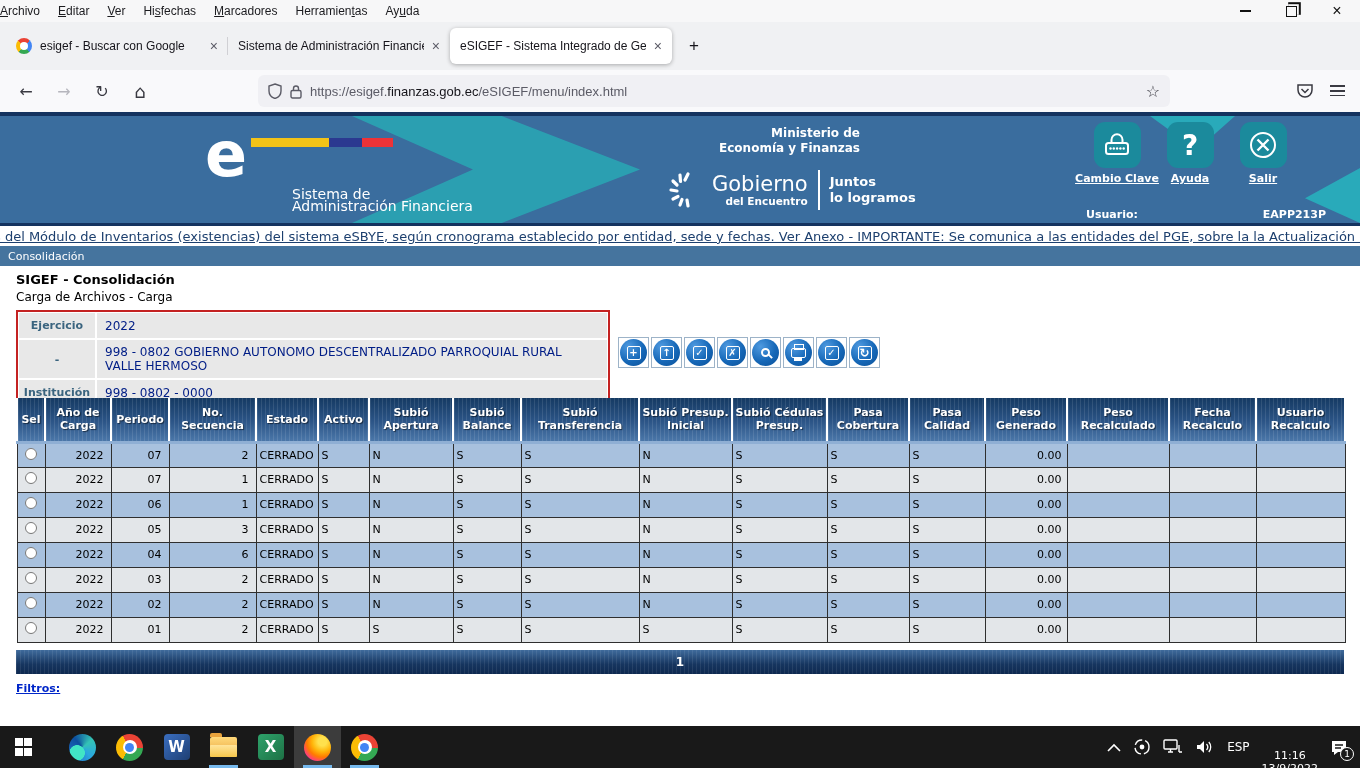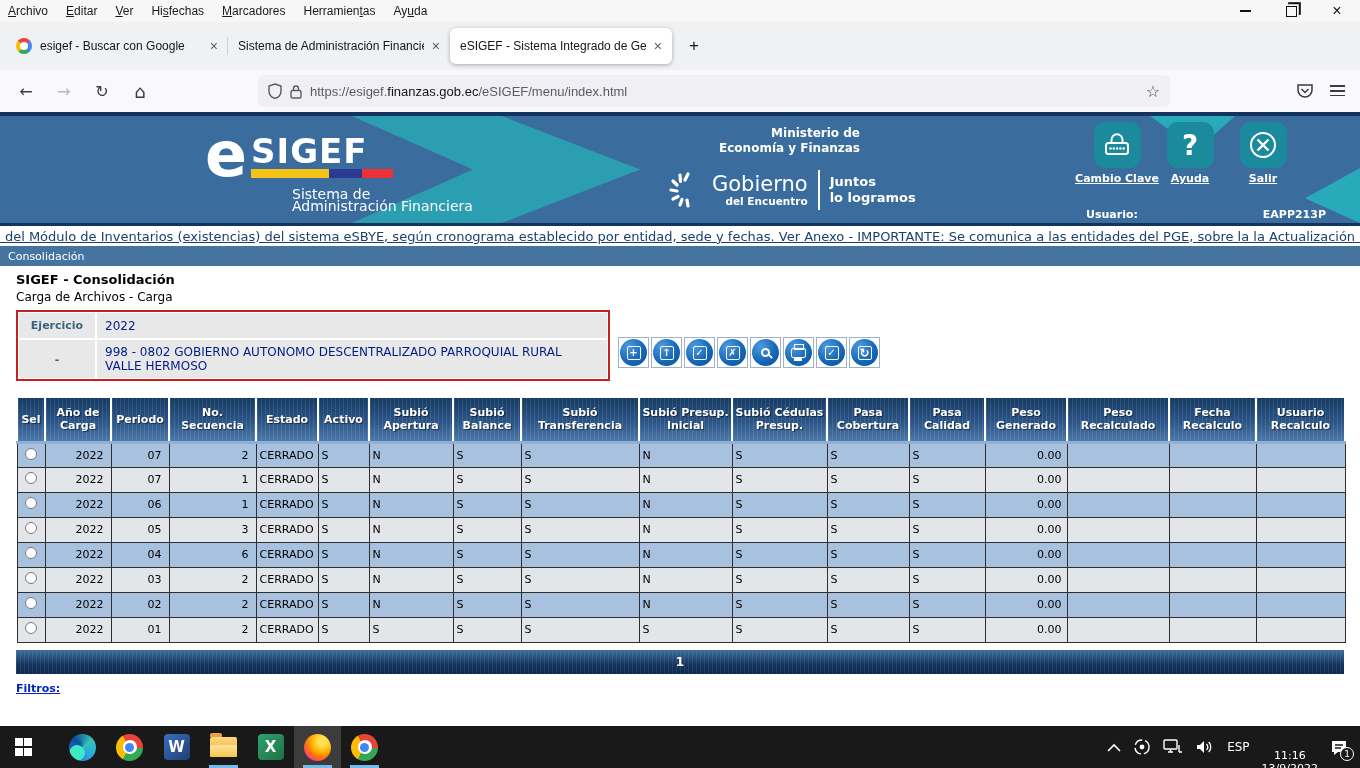--- a/index.html
+++ b/index.html
@@ -2,21 +2,21 @@
 <html><head>
 <meta charset="utf-8">
 <style>
   * { margin:0; padding:0; box-sizing:border-box; }
   html,body { width:1360px; height:768px; overflow:hidden; }
   .screen { position:relative; width:1360px; height:768px; background:#fff;
             font-family:"DejaVu Sans", sans-serif; }
 
   
   .menubar { position:absolute; top:0; left:0; right:0; height:22px; background:#f7f7f8;
-             display:flex; align-items:center; padding-left:8px; font-size:12px; color:#1b1b1f;
+             display:flex; align-items:center; padding-left:0; font-size:12px; color:#1b1b1f;
              font-family:"Liberation Sans", sans-serif; }
   .menu-item { margin-right:18px; cursor:default; }
   .menu-item .ukey { text-decoration:underline; }
   .win-controls { position:absolute; right:0; top:0; height:22px; display:flex; }
   .wc { width:46px; height:22px; display:flex; align-items:center; justify-content:center; color:#111; }
   .wc-min::before { content:""; width:11px; height:1.5px; background:#111; display:block; }
   .wc-restore::before { content:""; width:9px; height:9px; border:1.2px solid #111; display:block;
                         box-shadow:2px -2px 0 -0.2px #f7f7f8, 3px -3px 0 0.8px #111; }
   .wc-close::before { content:"×"; font-size:16px; line-height:1; }
 
@@ -265,21 +265,20 @@
 
   <div class="site-header">
     <div class="deco-chev"></div>
     <div class="deco-tr1"></div>
     <div class="deco-tr2"></div>
 
     <div class="logo-block">
       <div class="logo-row">
         <span class="logo-e">e</span>
         <span class="logo-right">
-          <span class="logo-sigef">SIGEF</span>
           <span class="flagbar">
               <i style="width:55%;background:#f3c317;"></i>
               <i style="width:23%;background:#2b3990;"></i>
               <i style="width:22%;background:#ed3237;"></i>
             </span>
         </span>
       </div>
       <div class="logo-tag">
         <div>Sistema de</div>
         <div>Administración Financiera</div>
@@ -366,20 +365,24 @@
   <div class="page-subtitle">Carga de Archivos - Carga</div>
 
   <div class="filter-box">
     <div class="frow fr1">
       <span class="flabel">Ejercicio</span>
       <span class="fvalue">2022</span>
     </div>
     <div class="frow fr2">
       <span class="flabel">-</span>
       <span class="fvalue" style="line-height:14px;">998 - 0802 GOBIERNO AUTONOMO DESCENTRALIZADO PARROQUIAL RURAL VALLE HERMOSO</span>
+    </div>
+    <div class="frow fr3">
+      <span class="flabel">Institución</span>
+      <span class="fvalue">998 - 0802 - 0000</span>
     </div>
   </div>
 
   <div class="toolbar">
     <span class="tbtn">
         <span class="tcirc">
           <span class="ti ti-plus"></span>
         </span>
       </span>
     <span class="tbtn">

